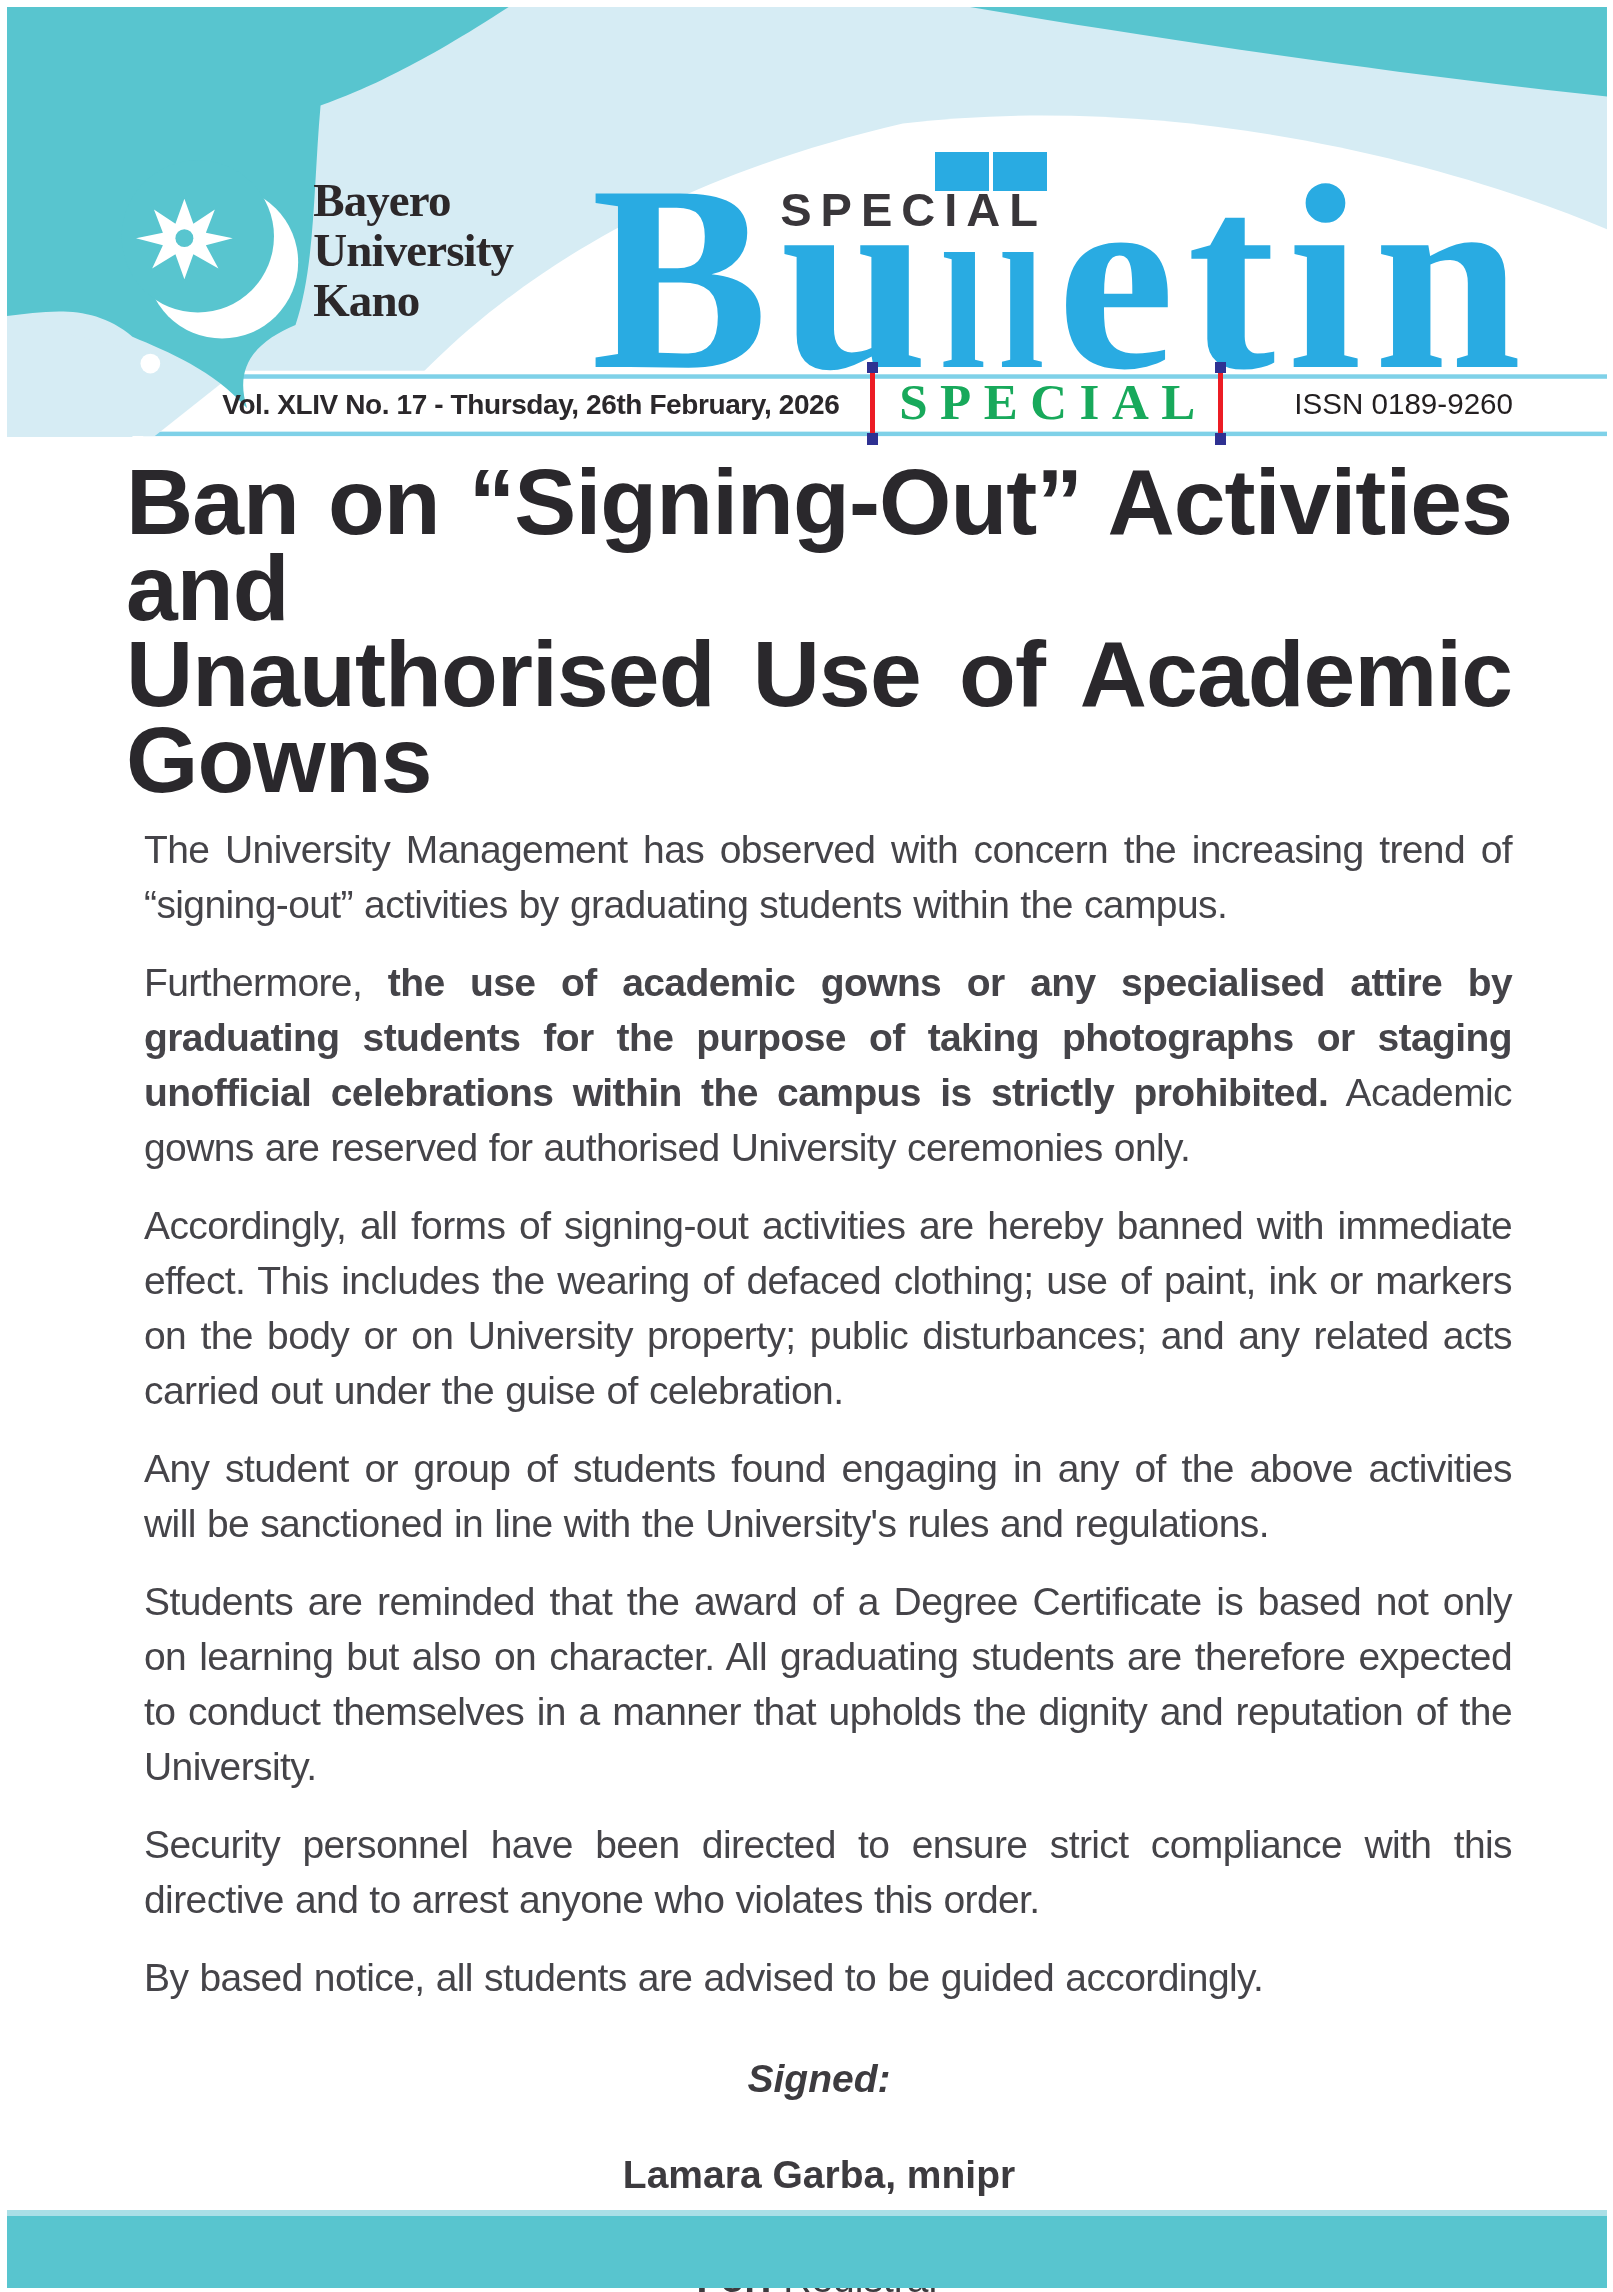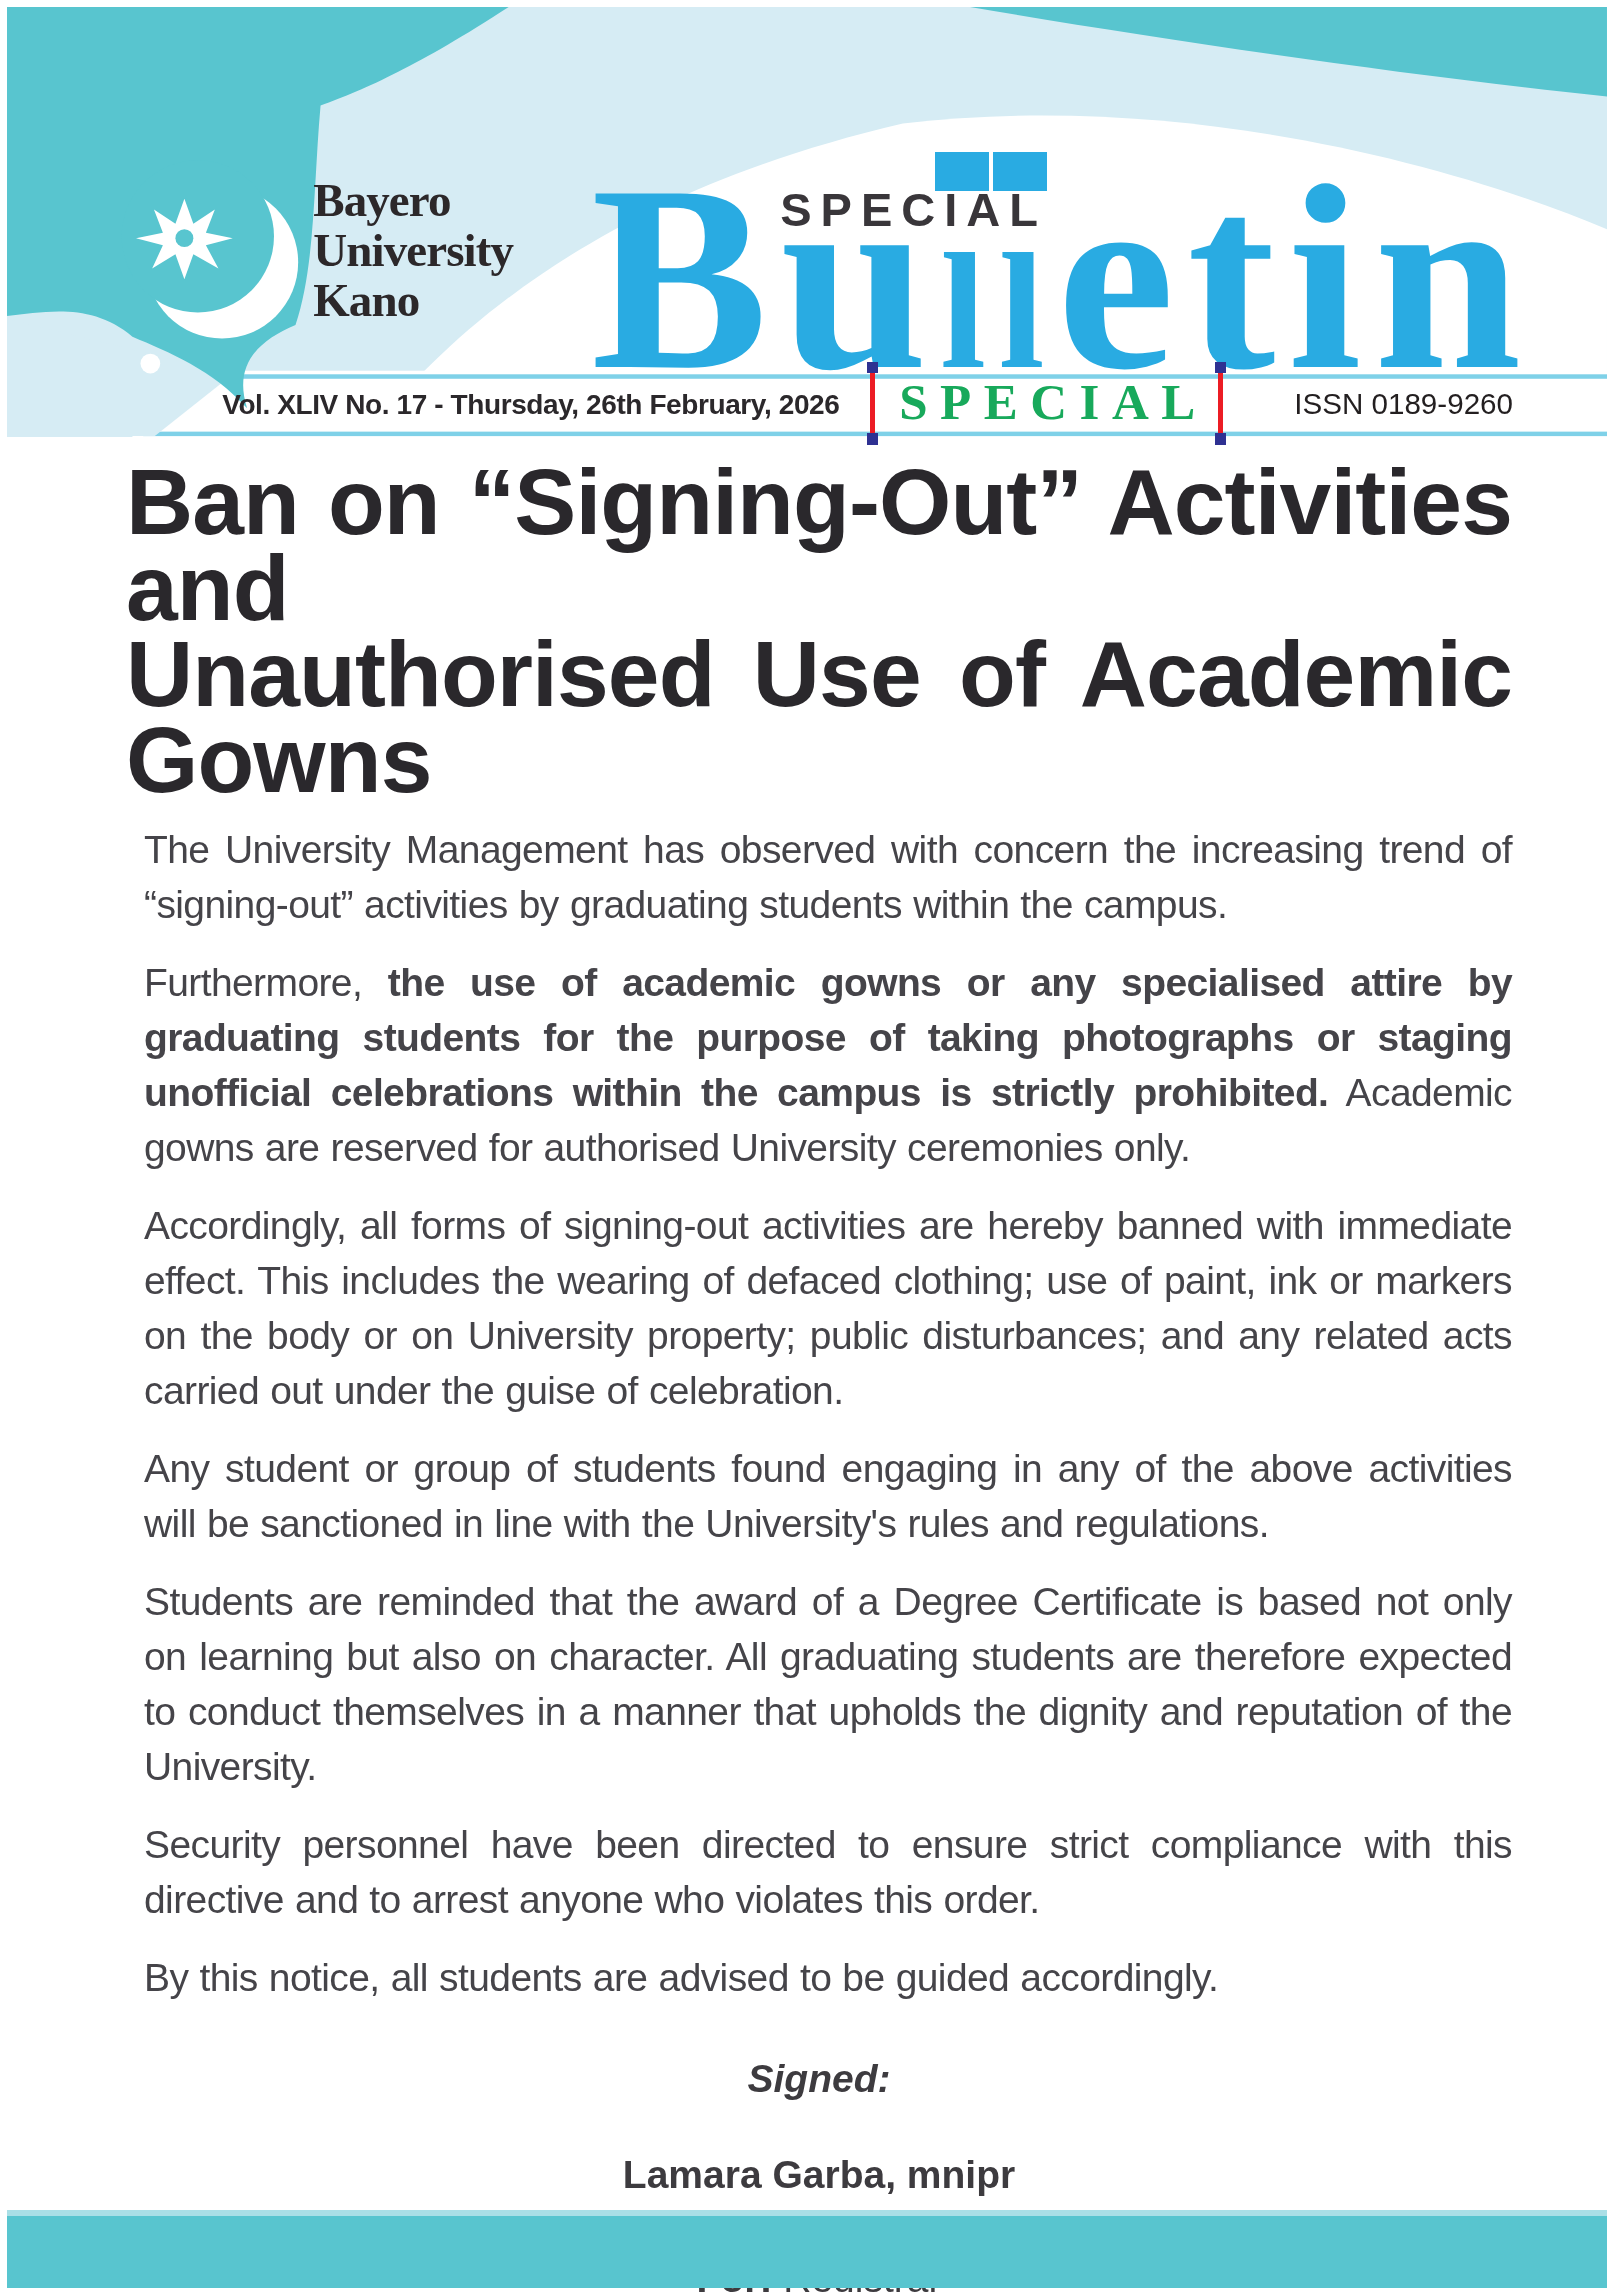--- a/index.html
+++ b/index.html
@@ -111,21 +111,21 @@
       <div class="hl-line">Ban on “Signing-Out” Activities and</div>
       <div class="hl-line">Unauthorised Use of Academic Gowns</div>
     </div>
 
     <p><span>The University Management has observed with concern the increasing trend of “signing-out” activities by graduating students within the campus.</span></p>
     <p><span>Furthermore, </span><span class="b">the use of academic gowns or any specialised attire by graduating students for the purpose of taking photographs or staging unofficial celebrations within the campus is strictly prohibited.</span><span> Academic gowns are reserved for authorised University ceremonies only.</span></p>
     <p><span>Accordingly, all forms of signing-out activities are hereby banned with immediate effect. This includes the wearing of defaced clothing; use of paint, ink or markers on the body or on University property; public disturbances; and any related acts carried out under the guise of celebration.</span></p>
     <p><span>Any student or group of students found engaging in any of the above activities will be sanctioned in line with the University's rules and regulations.</span></p>
     <p><span>Students are reminded that the award of a Degree Certificate is based not only on learning but also on character. All graduating students are therefore expected to conduct themselves in a manner that upholds the dignity and reputation of the University.</span></p>
     <p><span>Security personnel have been directed to ensure strict compliance with this directive and to arrest anyone who violates this order.</span></p>
-    <p><span>By this notice, all students are advised to be guided accordingly.</span></p>
+    <p><span>By based notice, all students are advised to be guided accordingly.</span></p>
 
     <div class="signature">
       <div class="sig-signed">Signed:</div>
       <div class="sig-name">Lamara Garba, mnipr</div>
       <div class="sig-title">Director, Public Affairs</div>
       <div class="sig-for"><span class="b">For:</span><span> Registrar</span></div>
     </div>
   </div>
 
   <div class="footer-band"></div>

